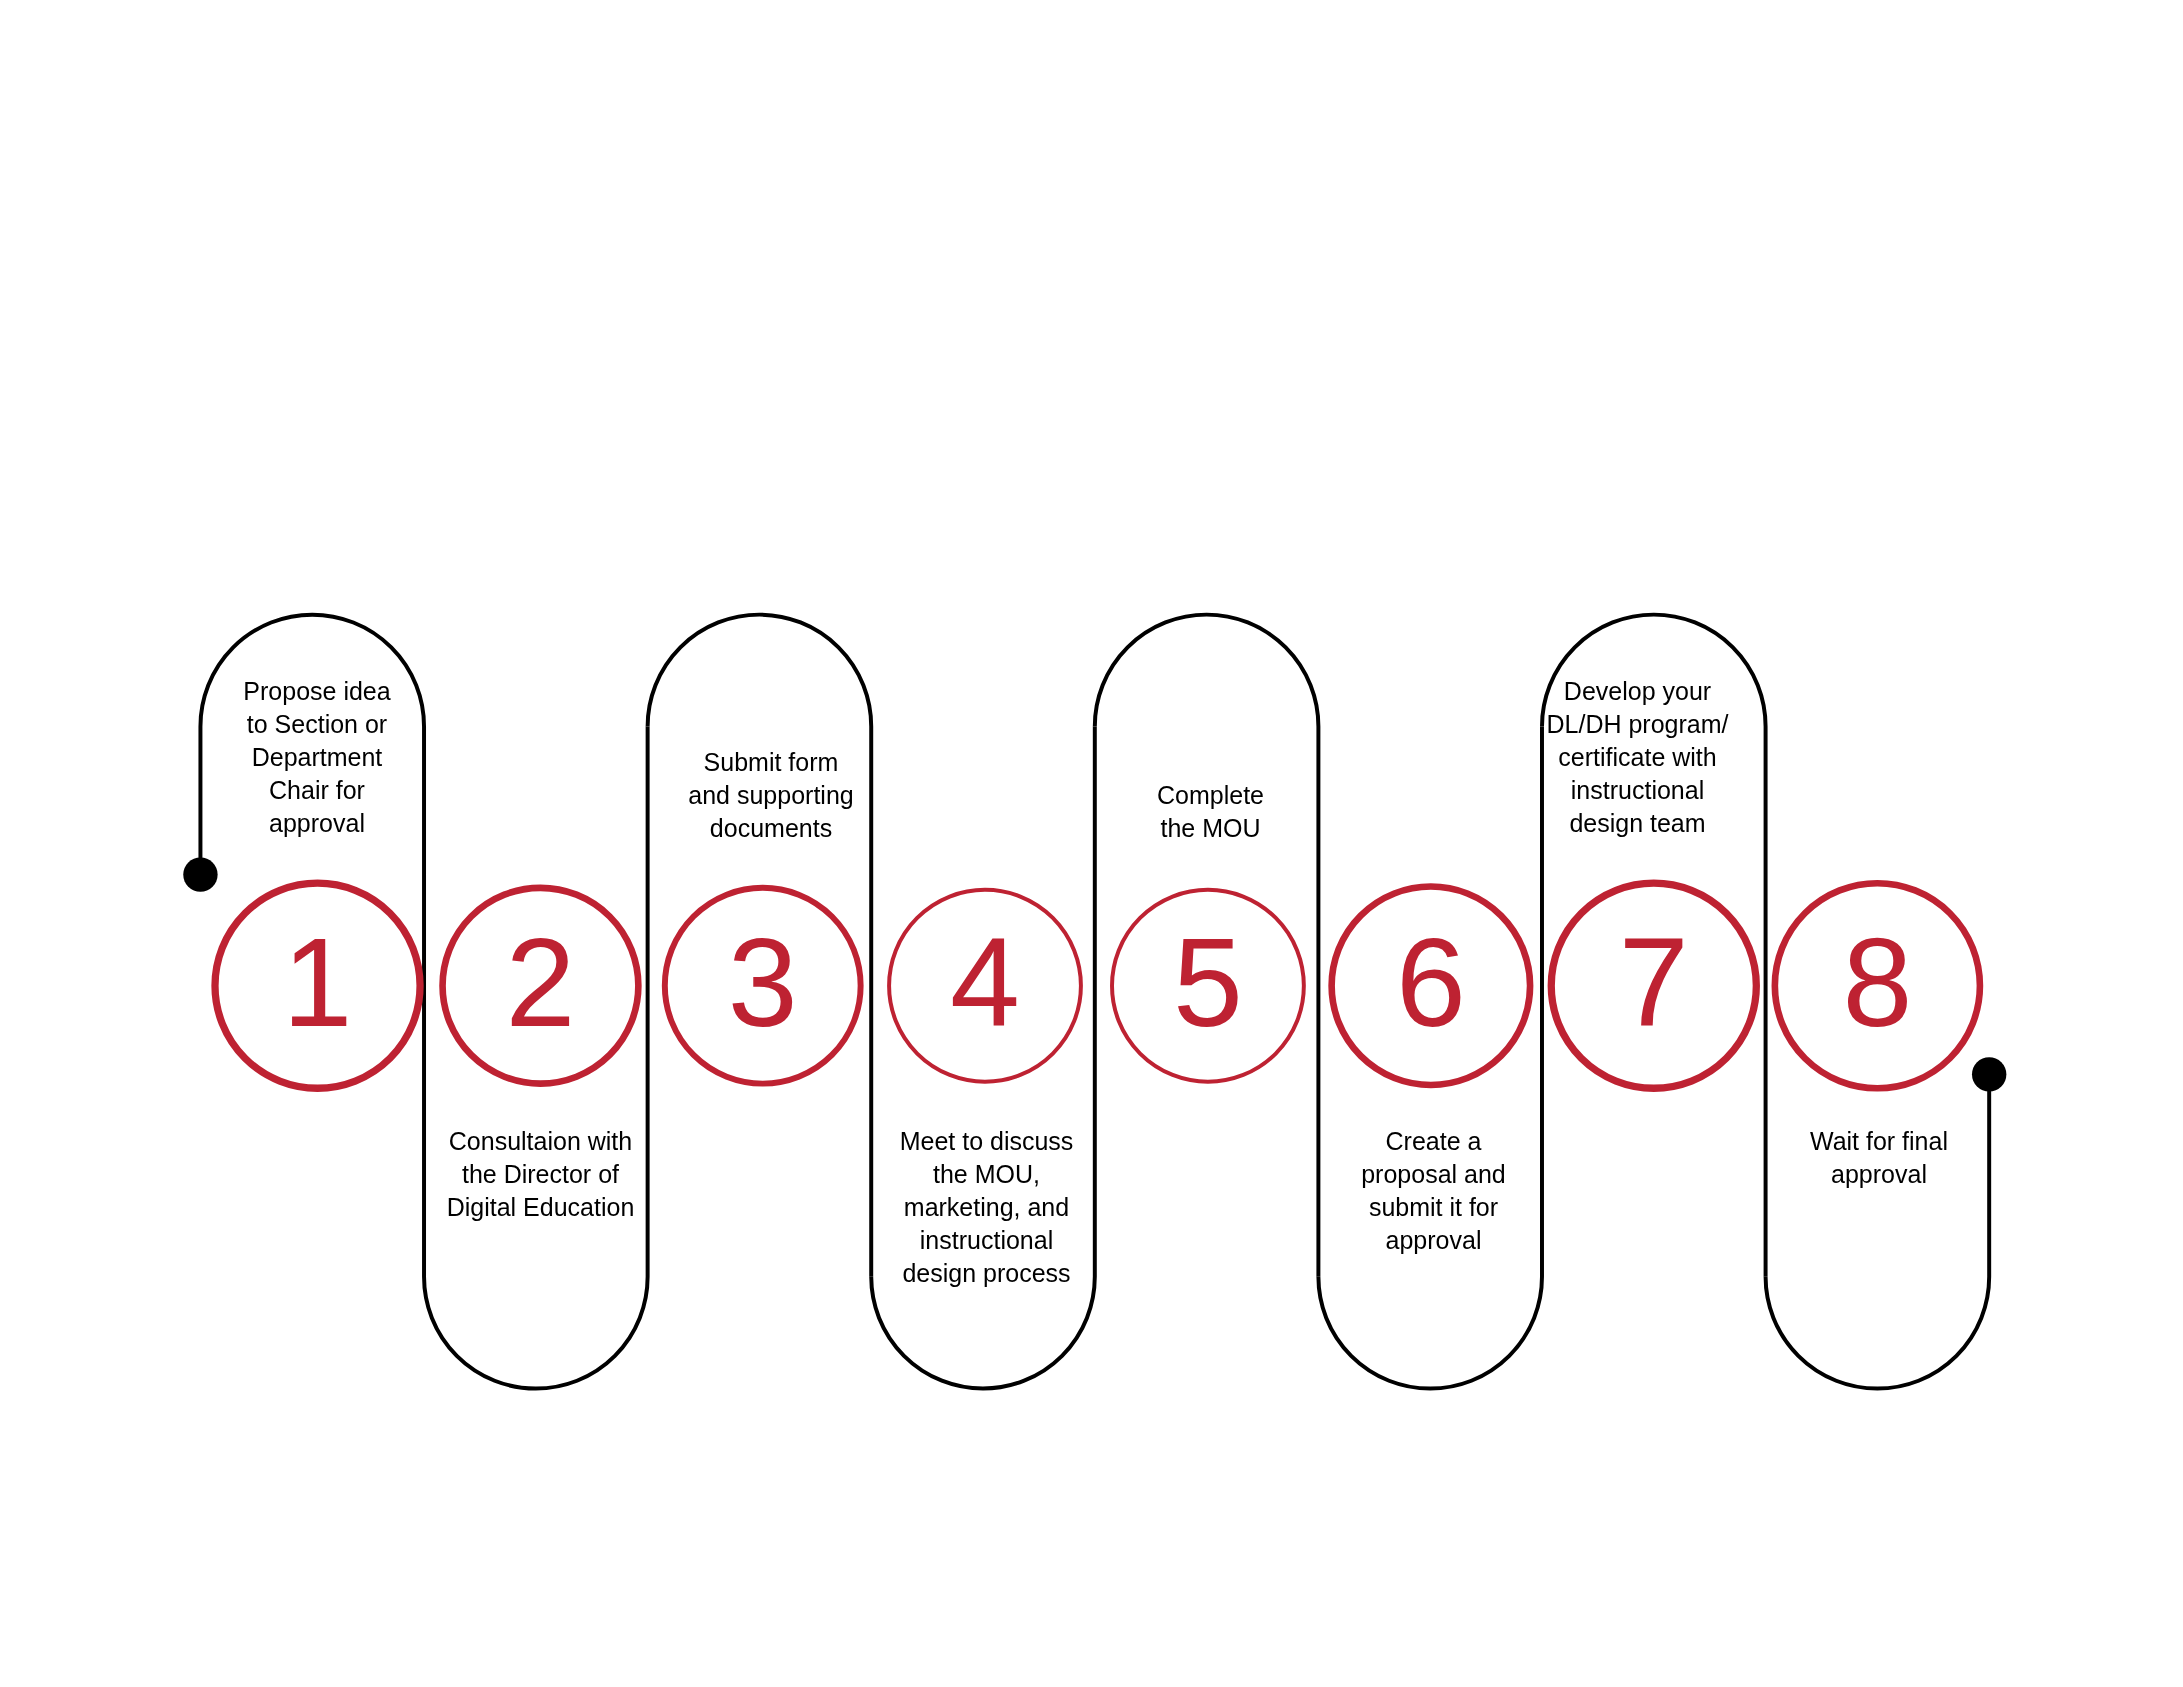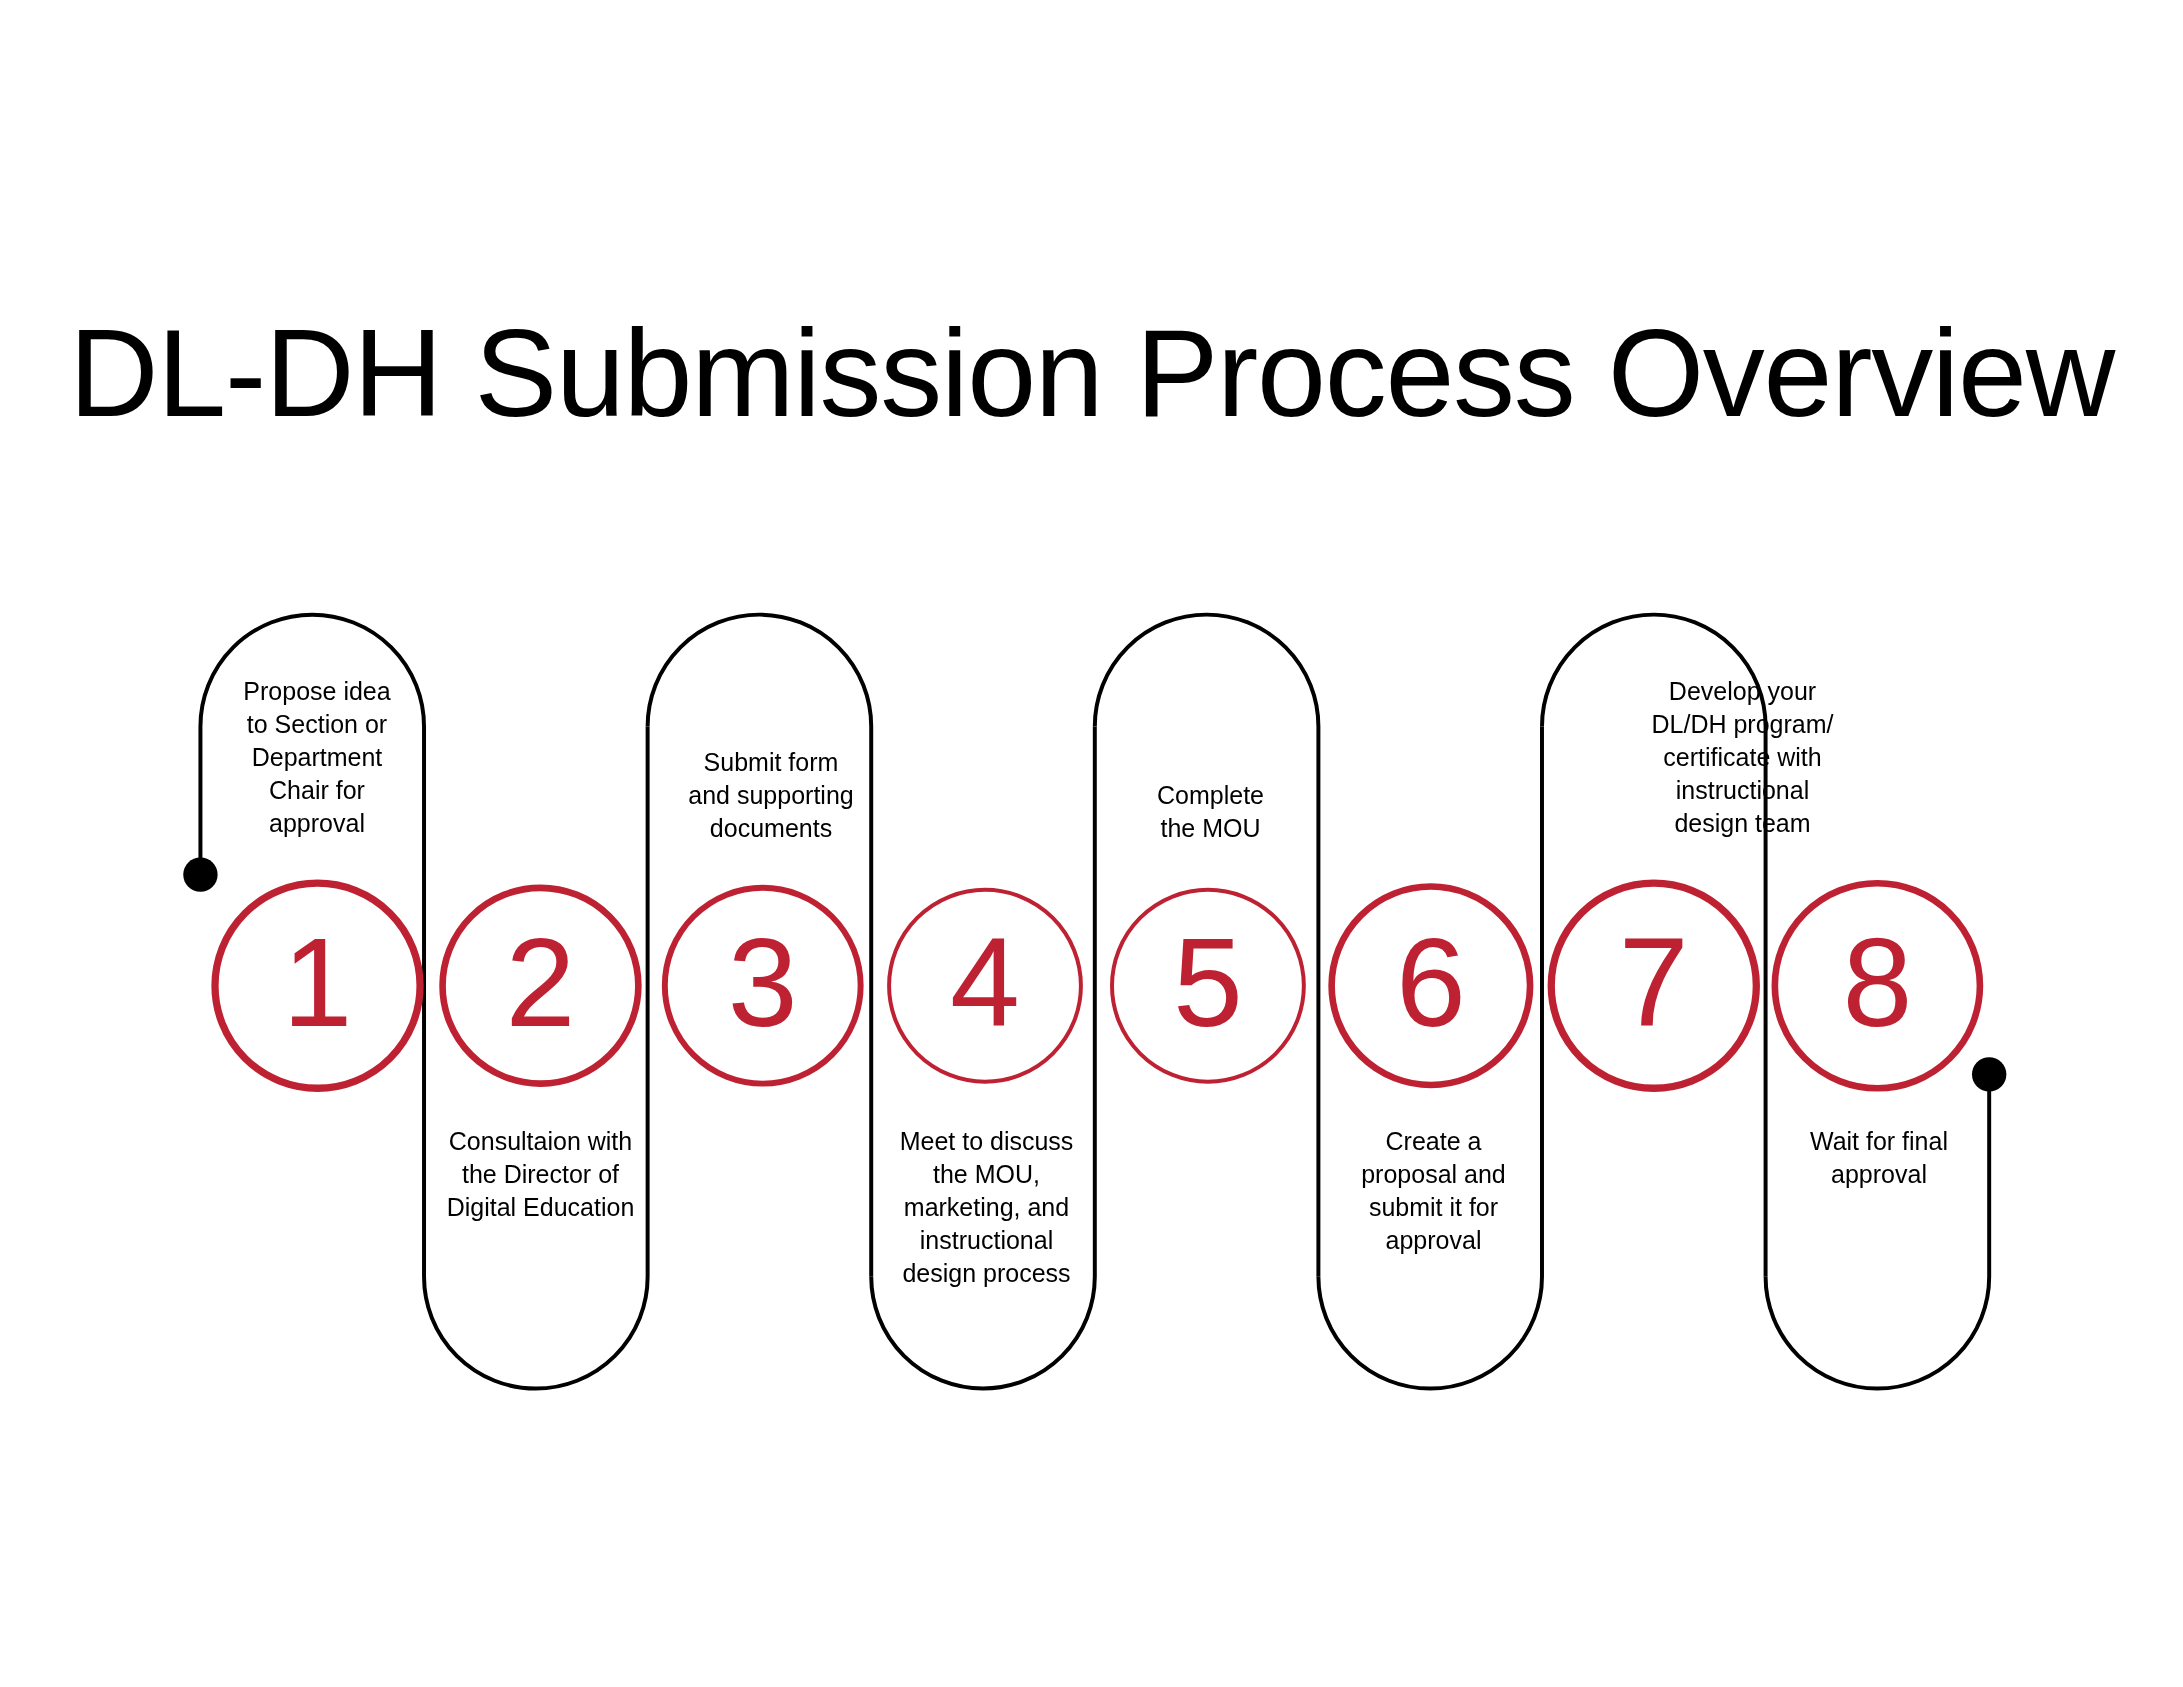--- a/index.html
+++ b/index.html
@@ -58,21 +58,20 @@
     white-space: pre-line;
   }
   .label-above { }
   .label-below { }
 </style>
 </head>
 <body>
 
 <div id="page">
 
-  <div id="title">DL-DH Submission Process Overview</div>
 
   <svg id="diagram-svg" viewBox="0 0 3300 2550" xmlns="http://www.w3.org/2000/svg">
 
     <g fill="none" stroke="#000000" stroke-width="6">
 
       <path d="M 303,1322 L 303,1098 A 169,169 0 0 1 641,1098 L 641,1545"></path>
 
       <path d="M 641,1545 L 641,1930 A 169,169 0 0 0 979,1930 L 979,1098"></path>
 
       <path d="M 979,1098 A 169,169 0 0 1 1317,1098 L 1317,1930"></path>
@@ -153,21 +152,21 @@
 design process</div>
 
   <div class="step-label label-above" style="left:1092px; top:779px; width:237px;">Complete
 the MOU</div>
 
   <div class="step-label label-below" style="left:1315px; top:1125px; width:237px;">Create a
 proposal and
 submit it for
 approval</div>
 
-  <div class="step-label label-above" style="left:1621px; top:675px; width:243px;">Develop your
+  <div class="step-label label-above" style="left:1516px; top:675px; width:243px;">Develop your
 DL/DH program/
 certificate with
 instructional
 design team</div>
 
   <div class="step-label label-below" style="left:1760px; top:1125px; width:238px;">Wait for final
 approval</div>
 
 </div>
 

